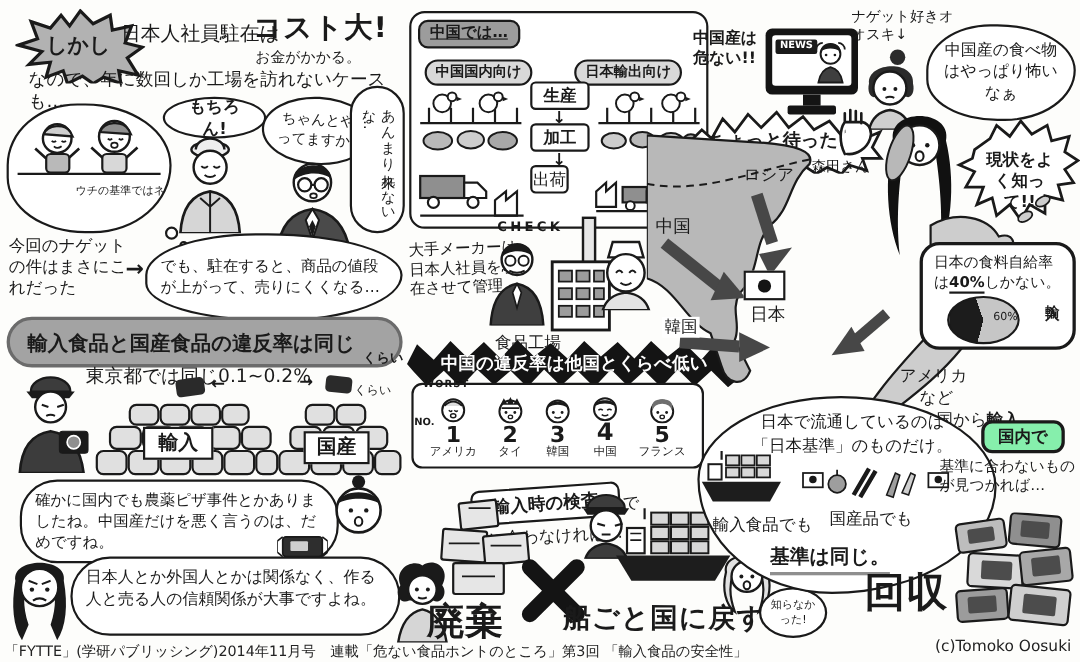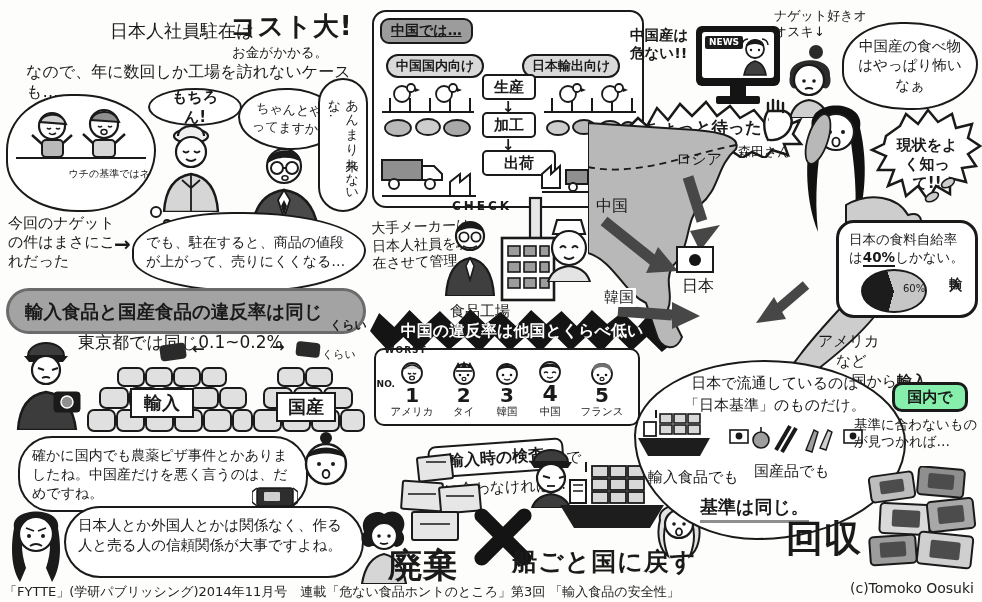--- a/index.html
+++ b/index.html
@@ -26,20 +26,26 @@
           46% 90%,41% 60%,36% 92%,31% 62%,26% 88%,21% 60%,16% 92%,11% 62%,6% 90%,2% 64%);font-family:Liberation Serif, serif;}
   .box{border:2.5px solid #1a1a1a;background:#fff;}
   svg{display:block;}
   .caption{position:absolute;font-size:13px;color:#222;}
 </style>
 </head>
 <body>
 
 <div class="canvas">
 
+  <div class="t" style="left:14px;top:8px;width:118px;height:68px;">
+    <svg width="118" height="68" viewBox="0 0 120 70">
+      <polygon points="60,2 72,14 88,6 90,20 108,16 102,32 118,36 104,46 114,62 96,58 98,70 82,64 72,70 62,63 48,70 44,58 28,64 32,50 12,52 24,40 2,34 20,28 14,12 32,18 42,6 50,16" fill="#b2b2b2" stroke="#1a1a1a" stroke-width="3"></polygon>
+    </svg>
+    <div class="t bold" style="left:28px;top:22px;font-size:19px;">しかし</div>
+  </div>
   <div class="t" style="left:110px;top:20px;font-size:18px;">日本人社員駐在は</div>
   <div class="t blk" style="left:230px;top:10px;font-size:26px;">コスト大!</div>
   <div class="t" style="left:232px;top:44px;font-size:13.5px;">お金がかかる。</div>
   <div class="t" style="left:26px;top:62px;width:332px;font-size:16px;">なので、年に数回しか工場を訪れないケースも…</div>
 
   <div class="bubble cloud" style="left:6px;top:94px;width:150px;height:118px;padding:4px;">
     <svg width="138" height="66" viewBox="0 0 138 66">
       <path d="M4,58 H134" stroke="#1a1a1a" stroke-width="2"></path>
       <circle cx="40" cy="26" r="13" fill="#fff" stroke="#1a1a1a" stroke-width="2.2"></circle>
       <path d="M28,22 a13,10 0 0 1 24,-2 l2,4 z" fill="#cfcfcf" stroke="#1a1a1a" stroke-width="2"></path>
@@ -200,21 +206,21 @@
       <path d="M41,6 l5,2 -5,2 z" fill="#1a1a1a"></path>
       <circle cx="70" cy="12" r="8" fill="#fff" stroke="#1a1a1a" stroke-width="1.8"></circle>
       <circle cx="79" cy="6" r="4" fill="#fff" stroke="#1a1a1a" stroke-width="1.8"></circle>
       <path d="M83,6 l5,2 -5,2 z" fill="#1a1a1a"></path>
     </svg>
 
     <div class="t box" style="left:108px;top:62px;width:54px;height:26px;display:flex;align-items:center;justify-content:center;font-size:15px;font-weight:bold;border-radius:5px;">生産</div>
     <div class="t bold" style="left:128px;top:86px;font-size:15px;">↓</div>
     <div class="t box" style="left:108px;top:100px;width:54px;height:26px;display:flex;align-items:center;justify-content:center;font-size:15px;font-weight:bold;border-radius:5px;">加工</div>
     <div class="t bold" style="left:128px;top:124px;font-size:15px;">↓</div>
-    <div class="t box" style="left:108px;top:138px;width:74px;height:26px;display:flex;align-items:center;justify-content:center;font-size:15px;font-weight:bold;border-radius:5px;">出荷</div>
+    <div class="t box" style="left:108px;top:138px;width:35px;height:26px;display:flex;align-items:center;justify-content:center;font-size:15px;font-weight:normal;border-radius:5px;">出荷</div>
 
     <svg class="t" style="left:8px;top:104px;" width="92" height="24" viewBox="0 0 92 24">
       <ellipse cx="16" cy="12" rx="13" ry="8" fill="#b9b9b9" stroke="#1a1a1a" stroke-width="1.8"></ellipse>
       <ellipse cx="46" cy="11" rx="12" ry="8" fill="#cdcdcd" stroke="#1a1a1a" stroke-width="1.8"></ellipse>
       <ellipse cx="75" cy="12" rx="13" ry="8" fill="#a8a8a8" stroke="#1a1a1a" stroke-width="1.8"></ellipse>
     </svg>
     <svg class="t" style="left:170px;top:104px;" width="92" height="24" viewBox="0 0 92 24">
       <ellipse cx="14" cy="12" rx="11" ry="7" fill="#cdcdcd" stroke="#1a1a1a" stroke-width="1.8"></ellipse>
       <ellipse cx="40" cy="11" rx="11" ry="7" fill="#b9b9b9" stroke="#1a1a1a" stroke-width="1.8"></ellipse>
       <ellipse cx="66" cy="12" rx="11" ry="7" fill="#cdcdcd" stroke="#1a1a1a" stroke-width="1.8"></ellipse>
@@ -397,20 +403,21 @@
   </svg>
   <div class="t blk" style="left:512px;top:546px;font-size:25px;">船ごと国に戻す</div>
 
   <svg class="t" style="left:652px;top:492px;" width="54" height="74" viewBox="0 0 54 74">
     <path d="M8,28 C4,8 50,8 46,28 C50,44 46,58 38,64 C44,48 42,38 40,30 L14,30 C12,38 10,48 16,64 C8,58 4,44 8,28 Z" fill="#e2e2e2" stroke="#1a1a1a" stroke-width="2"></path>
     <circle cx="27" cy="32" r="14" fill="#fff" stroke="#1a1a1a" stroke-width="2.2"></circle>
     <circle cx="22" cy="32" r="1.8" fill="#1a1a1a"></circle>
       <circle cx="32" cy="32" r="1.8" fill="#1a1a1a"></circle>
     <ellipse cx="27" cy="40" rx="3" ry="3.6" fill="none" stroke="#1a1a1a" stroke-width="1.8"></ellipse>
   </svg>
+  <div class="bubble ellipse" style="left:690px;top:534px;width:62px;height:46px;font-size:10px;padding:4px;">知らなかった!</div>
 
   <div class="t" style="left:630px;top:26px;width:72px;font-size:14.5px;font-weight:bold;">中国産は危ない!!</div>
 
   <div class="t" style="left:696px;top:26px;width:84px;height:86px;">
     <div style="position:absolute;left:0;top:0;width:84px;height:60px;background:#141414;border-radius:6px;"></div>
     <div style="position:absolute;left:6px;top:6px;width:72px;height:46px;background:#fff;border-radius:3px;"></div>
     <div style="position:absolute;left:9px;top:10px;background:#1a1a1a;color:#fff;font-size:9px;font-weight:bold;padding:1px 4px;border-radius:2px;">NEWS</div>
     <svg style="position:absolute;left:42px;top:9px;" width="34" height="42" viewBox="0 0 34 42">
       <circle cx="17" cy="14" r="9" fill="#fff" stroke="#1a1a1a" stroke-width="1.8"></circle>
       <path d="M8,12 C8,2 27,2 26,12 C21,8 13,8 8,12 Z" fill="#1a1a1a"></path>

